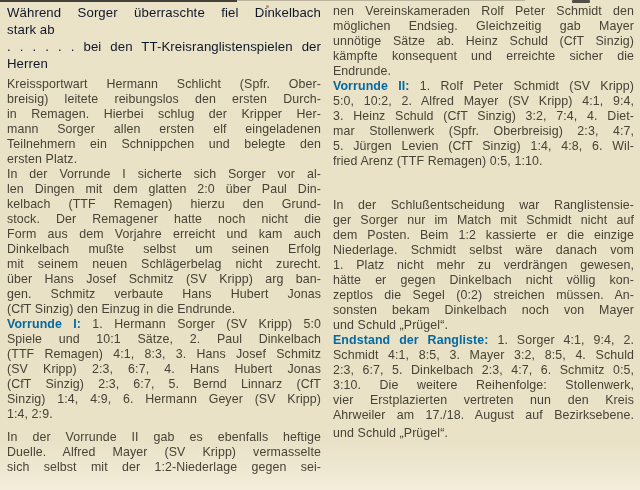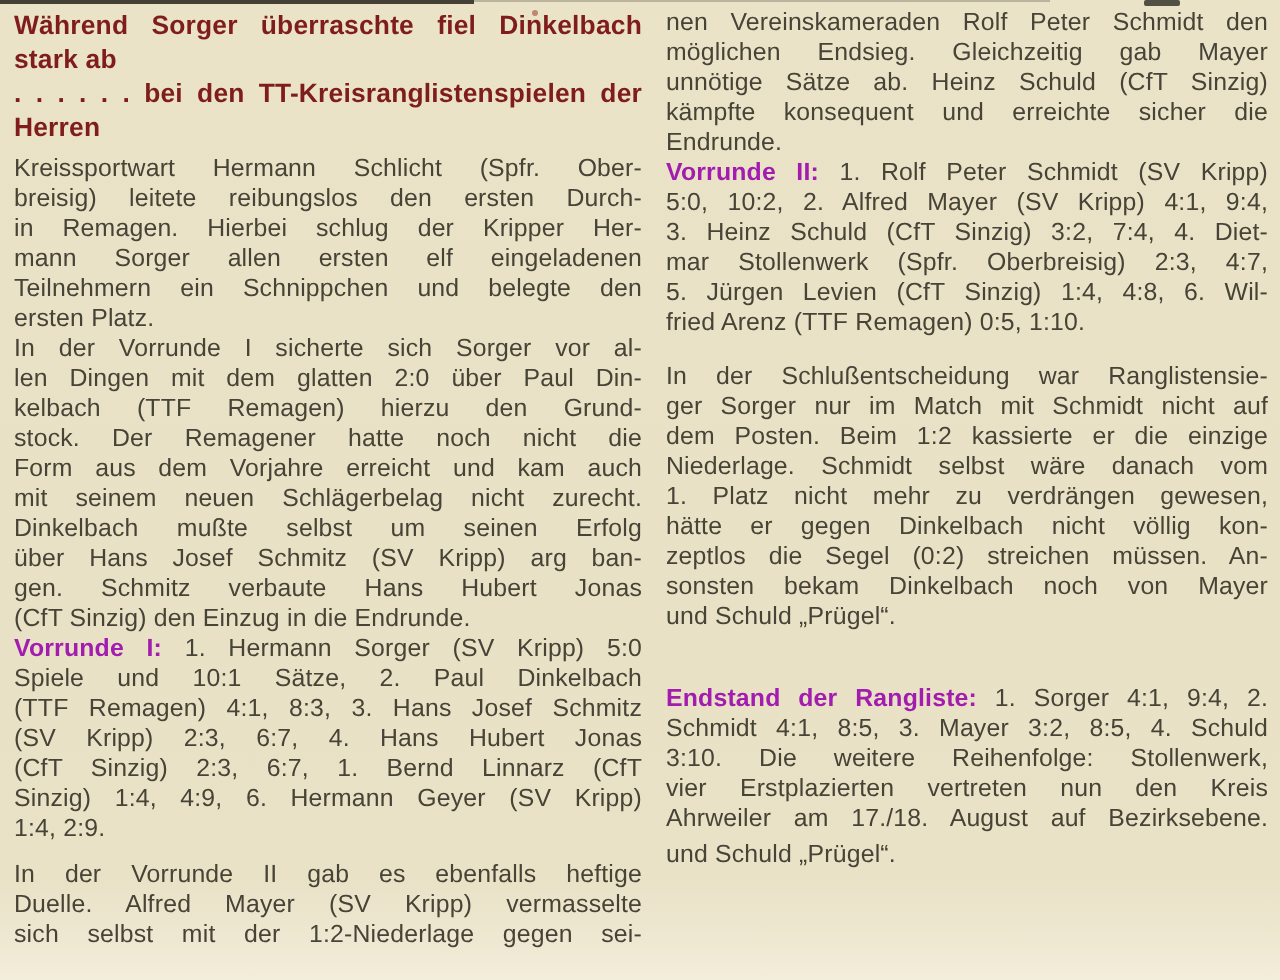--- a/index.html
+++ b/index.html
@@ -14,33 +14,33 @@
   }
   .artifact{position:absolute;background:rgba(44,41,35,.88);}
   .edge-a{left:0;top:0;width:237px;height:2px;}
   .edge-b{left:237px;top:0;width:288px;height:1px;background:rgba(44,41,35,.25);}
   .edge-c{left:572px;top:0;width:18px;height:3px;border-radius:1px;background:rgba(44,41,35,.8);}
   .speck{left:266px;top:5px;width:3px;height:3px;border-radius:50%;background:rgba(150,62,40,.55);}
   .col{position:absolute;top:4px;}
   .col-left{left:7px;width:314px;}
   .col-right{left:333px;width:301px;}
   .hl{
-    font-size:13.2px;line-height:17px;font-weight:bold;color:#7f1d1d;
+    font-size:13.2px;line-height:17px;font-weight:normal;color:#0f172a;
     letter-spacing:.1px;height:17px;overflow:hidden;
   }
   .ln{
     font-size:12.4px;line-height:15px;height:15px;overflow:hidden;
     color:#474336;letter-spacing:.1px;
   }
   .just{text-align:justify;text-align-last:justify;}
-  .b{font-weight:bold;color:#a21caf;}
+  .b{font-weight:bold;color:#0369a1;}
   .p1{margin-top:5px;}
   .p4{margin-top:8px;}
-  .p7{margin-top:12px;}
-  .p8{margin-top:26px;}
+  .p7{margin-top:29px;}
+  .p8{}
   .stray{margin-top:3px;}
 </style>
 </head>
 <body>
 
 <div class="paper"></div>
 <div class="artifact edge-a"></div>
 <div class="artifact edge-b"></div>
 <div class="artifact edge-c"></div>
 <div class="artifact speck"></div>
@@ -61,33 +61,33 @@
       <div class="ln just">Teilnehmern ein Schnippchen und belegte den</div>
       <div class="ln">ersten Platz.</div>
     </div>
 
     <div class="para p2">
       <div class="ln just">In der Vorrunde I sicherte sich Sorger vor al-</div>
       <div class="ln just">len Dingen mit dem glatten 2:0 über Paul Din-</div>
       <div class="ln just">kelbach (TTF Remagen) hierzu den Grund-</div>
       <div class="ln just">stock. Der Remagener hatte noch nicht die</div>
       <div class="ln just">Form aus dem Vorjahre erreicht und kam auch</div>
+      <div class="ln just">Dinkelbach mußte selbst um seinen Erfolg</div>
       <div class="ln just">mit seinem neuen Schlägerbelag nicht zurecht.</div>
-      <div class="ln just">Dinkelbach mußte selbst um seinen Erfolg</div>
       <div class="ln just">über Hans Josef Schmitz (SV Kripp) arg ban-</div>
       <div class="ln just">gen. Schmitz verbaute Hans Hubert Jonas</div>
       <div class="ln">(CfT Sinzig) den Einzug in die Endrunde.</div>
     </div>
 
     <div class="para p3">
       <div class="ln just"><span class="b">Vorrunde I:</span><span> 1. Hermann Sorger (SV Kripp) 5:0</span></div>
       <div class="ln just">Spiele und 10:1 Sätze, 2. Paul Dinkelbach</div>
       <div class="ln just">(TTF Remagen) 4:1, 8:3, 3. Hans Josef Schmitz</div>
       <div class="ln just">(SV Kripp) 2:3, 6:7, 4. Hans Hubert Jonas</div>
-      <div class="ln just">(CfT Sinzig) 2:3, 6:7, 1. Bernd Linnarz (CfT</div>
+      <div class="ln just">(CfT Sinzig) 2:3, 6:7, 5. Bernd Linnarz (CfT</div>
       <div class="ln just">Sinzig) 1:4, 4:9, 6. Hermann Geyer (SV Kripp)</div>
       <div class="ln">1:4, 2:9.</div>
     </div>
 
     <div class="para p4">
       <div class="ln just">In der Vorrunde II gab es ebenfalls heftige</div>
       <div class="ln just">Duelle. Alfred Mayer (SV Kripp) vermasselte</div>
       <div class="ln just">sich selbst mit der 1:2-Niederlage gegen sei-</div>
     </div>
   </div>
@@ -118,20 +118,21 @@
       <div class="ln just">1. Platz nicht mehr zu verdrängen gewesen,</div>
       <div class="ln just">hätte er gegen Dinkelbach nicht völlig kon-</div>
       <div class="ln just">zeptlos die Segel (0:2) streichen müssen. An-</div>
       <div class="ln just">sonsten bekam Dinkelbach noch von Mayer</div>
       <div class="ln">und Schuld „Prügel“.</div>
     </div>
 
     <div class="para p8">
       <div class="ln just"><span class="b">Endstand der Rangliste:</span><span> 1. Sorger 4:1, 9:4, 2.</span></div>
       <div class="ln just">Schmidt 4:1, 8:5, 3. Mayer 3:2, 8:5, 4. Schuld</div>
+      <div class="ln just">2:3, 6:7, 5. Dinkelbach 2:3, 4:7, 6. Schmitz 0:5,</div>
       <div class="ln just">3:10. Die weitere Reihenfolge: Stollenwerk,</div>
       <div class="ln just">vier Erstplazierten vertreten nun den Kreis</div>
       <div class="ln just">Ahrweiler am 17./18. August auf Bezirksebene.</div>
       <div class="ln stray">und Schuld „Prügel“.</div>
     </div>
   </div>
 
 </div>
 
 </body></html>

